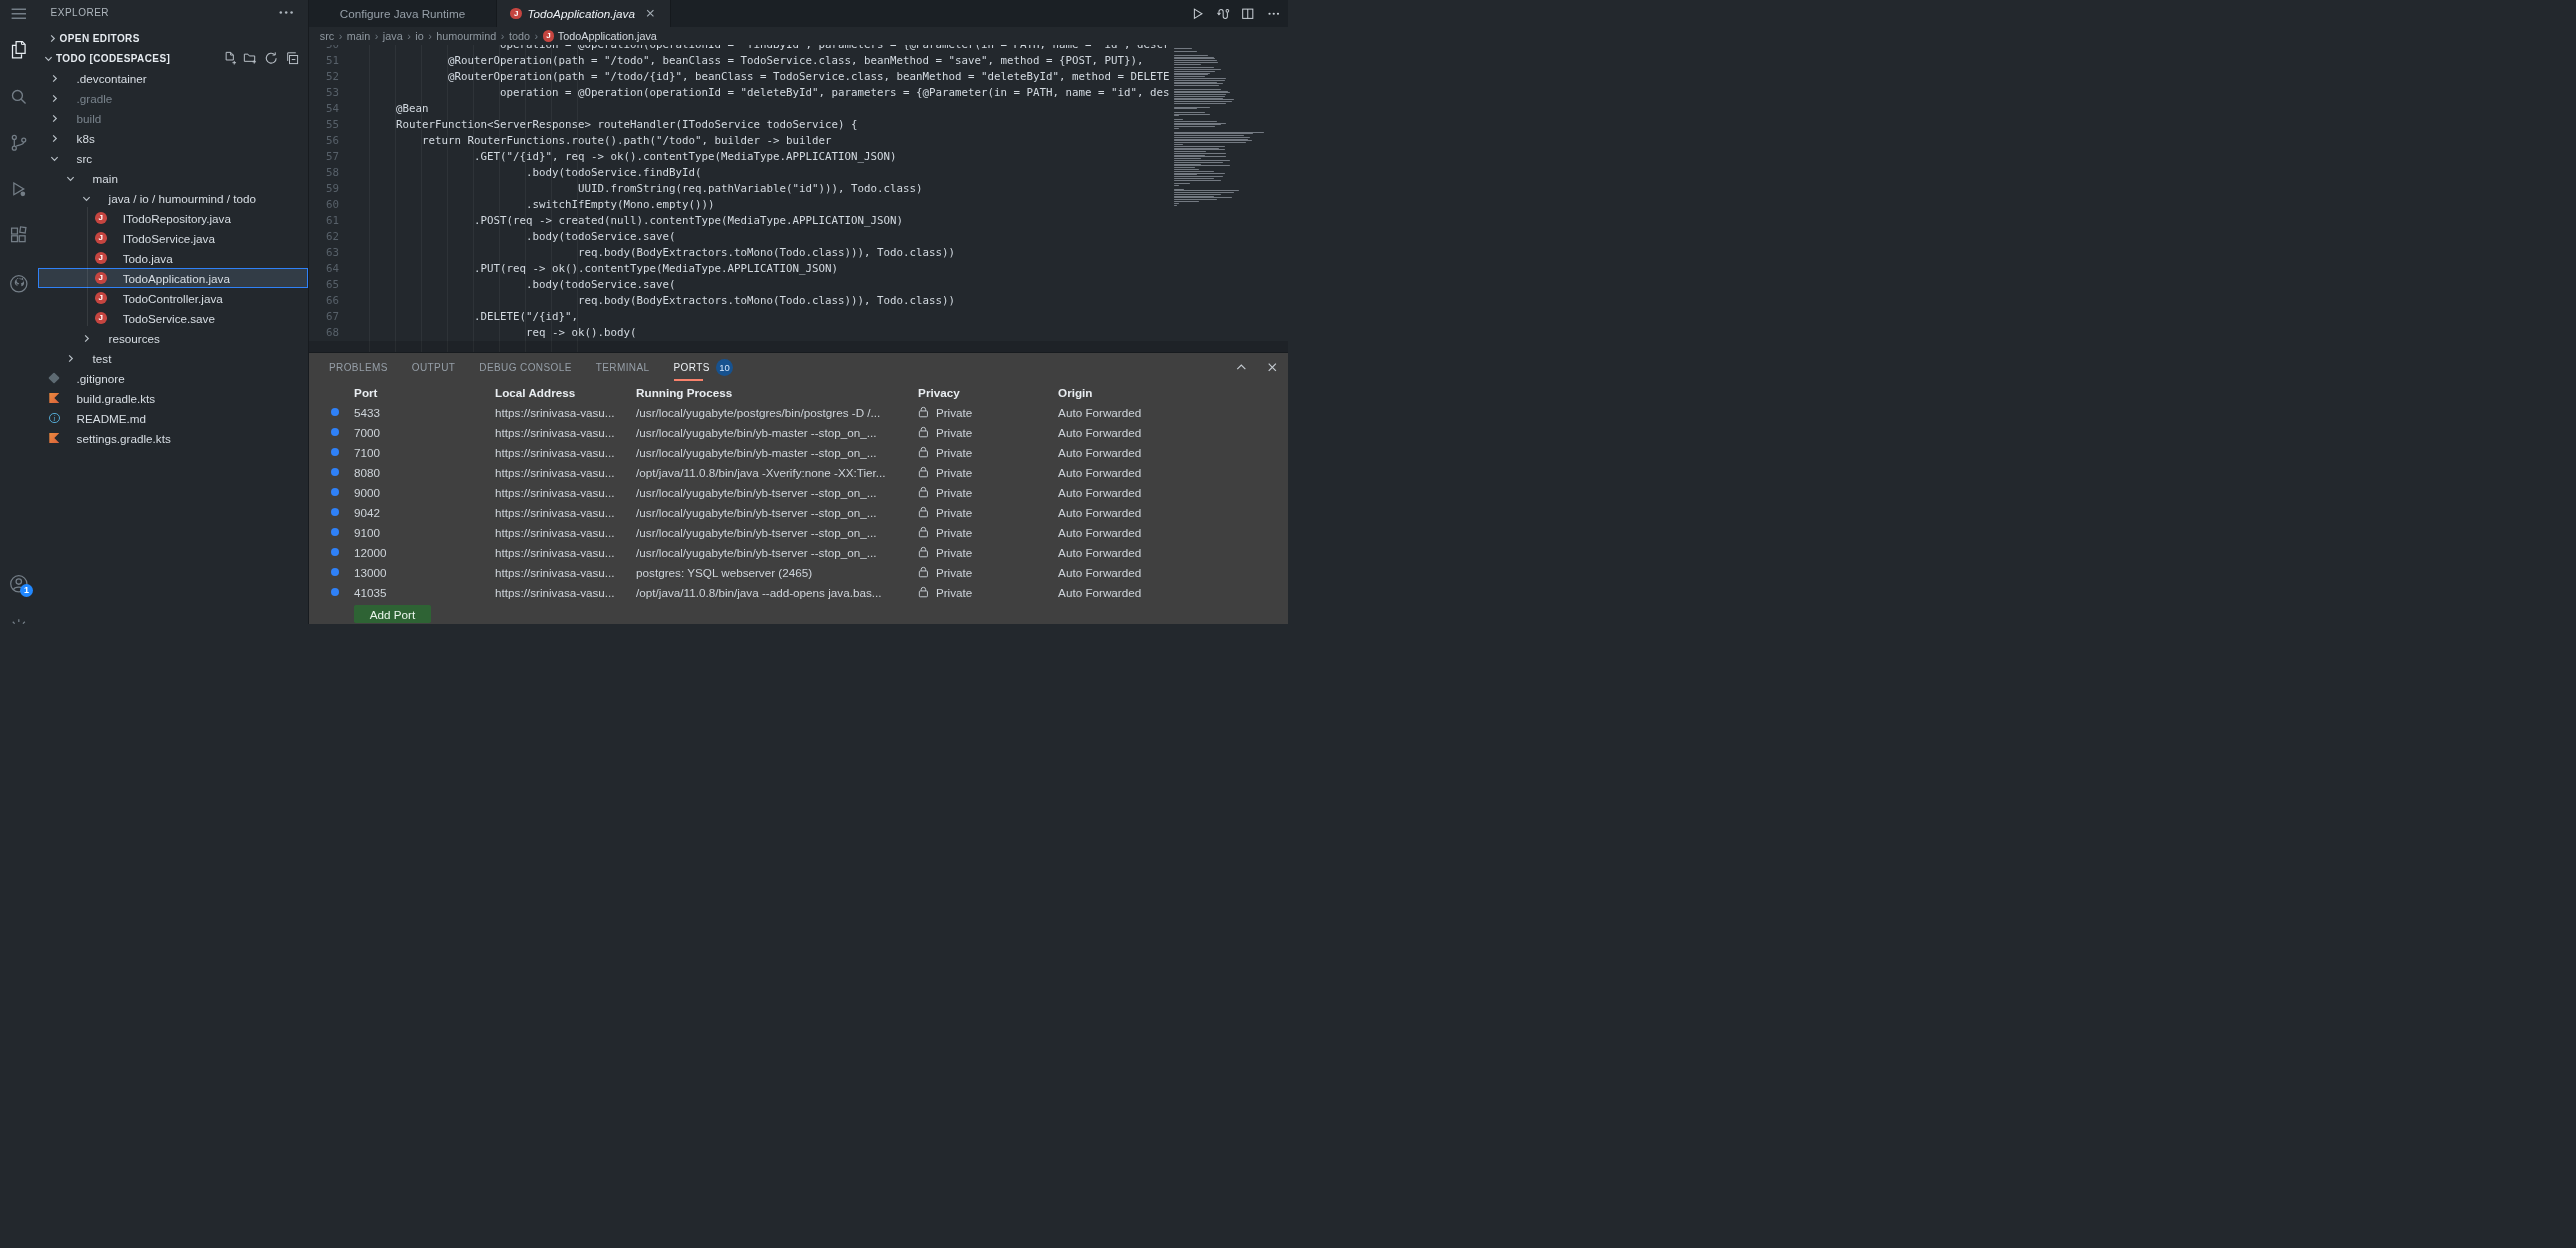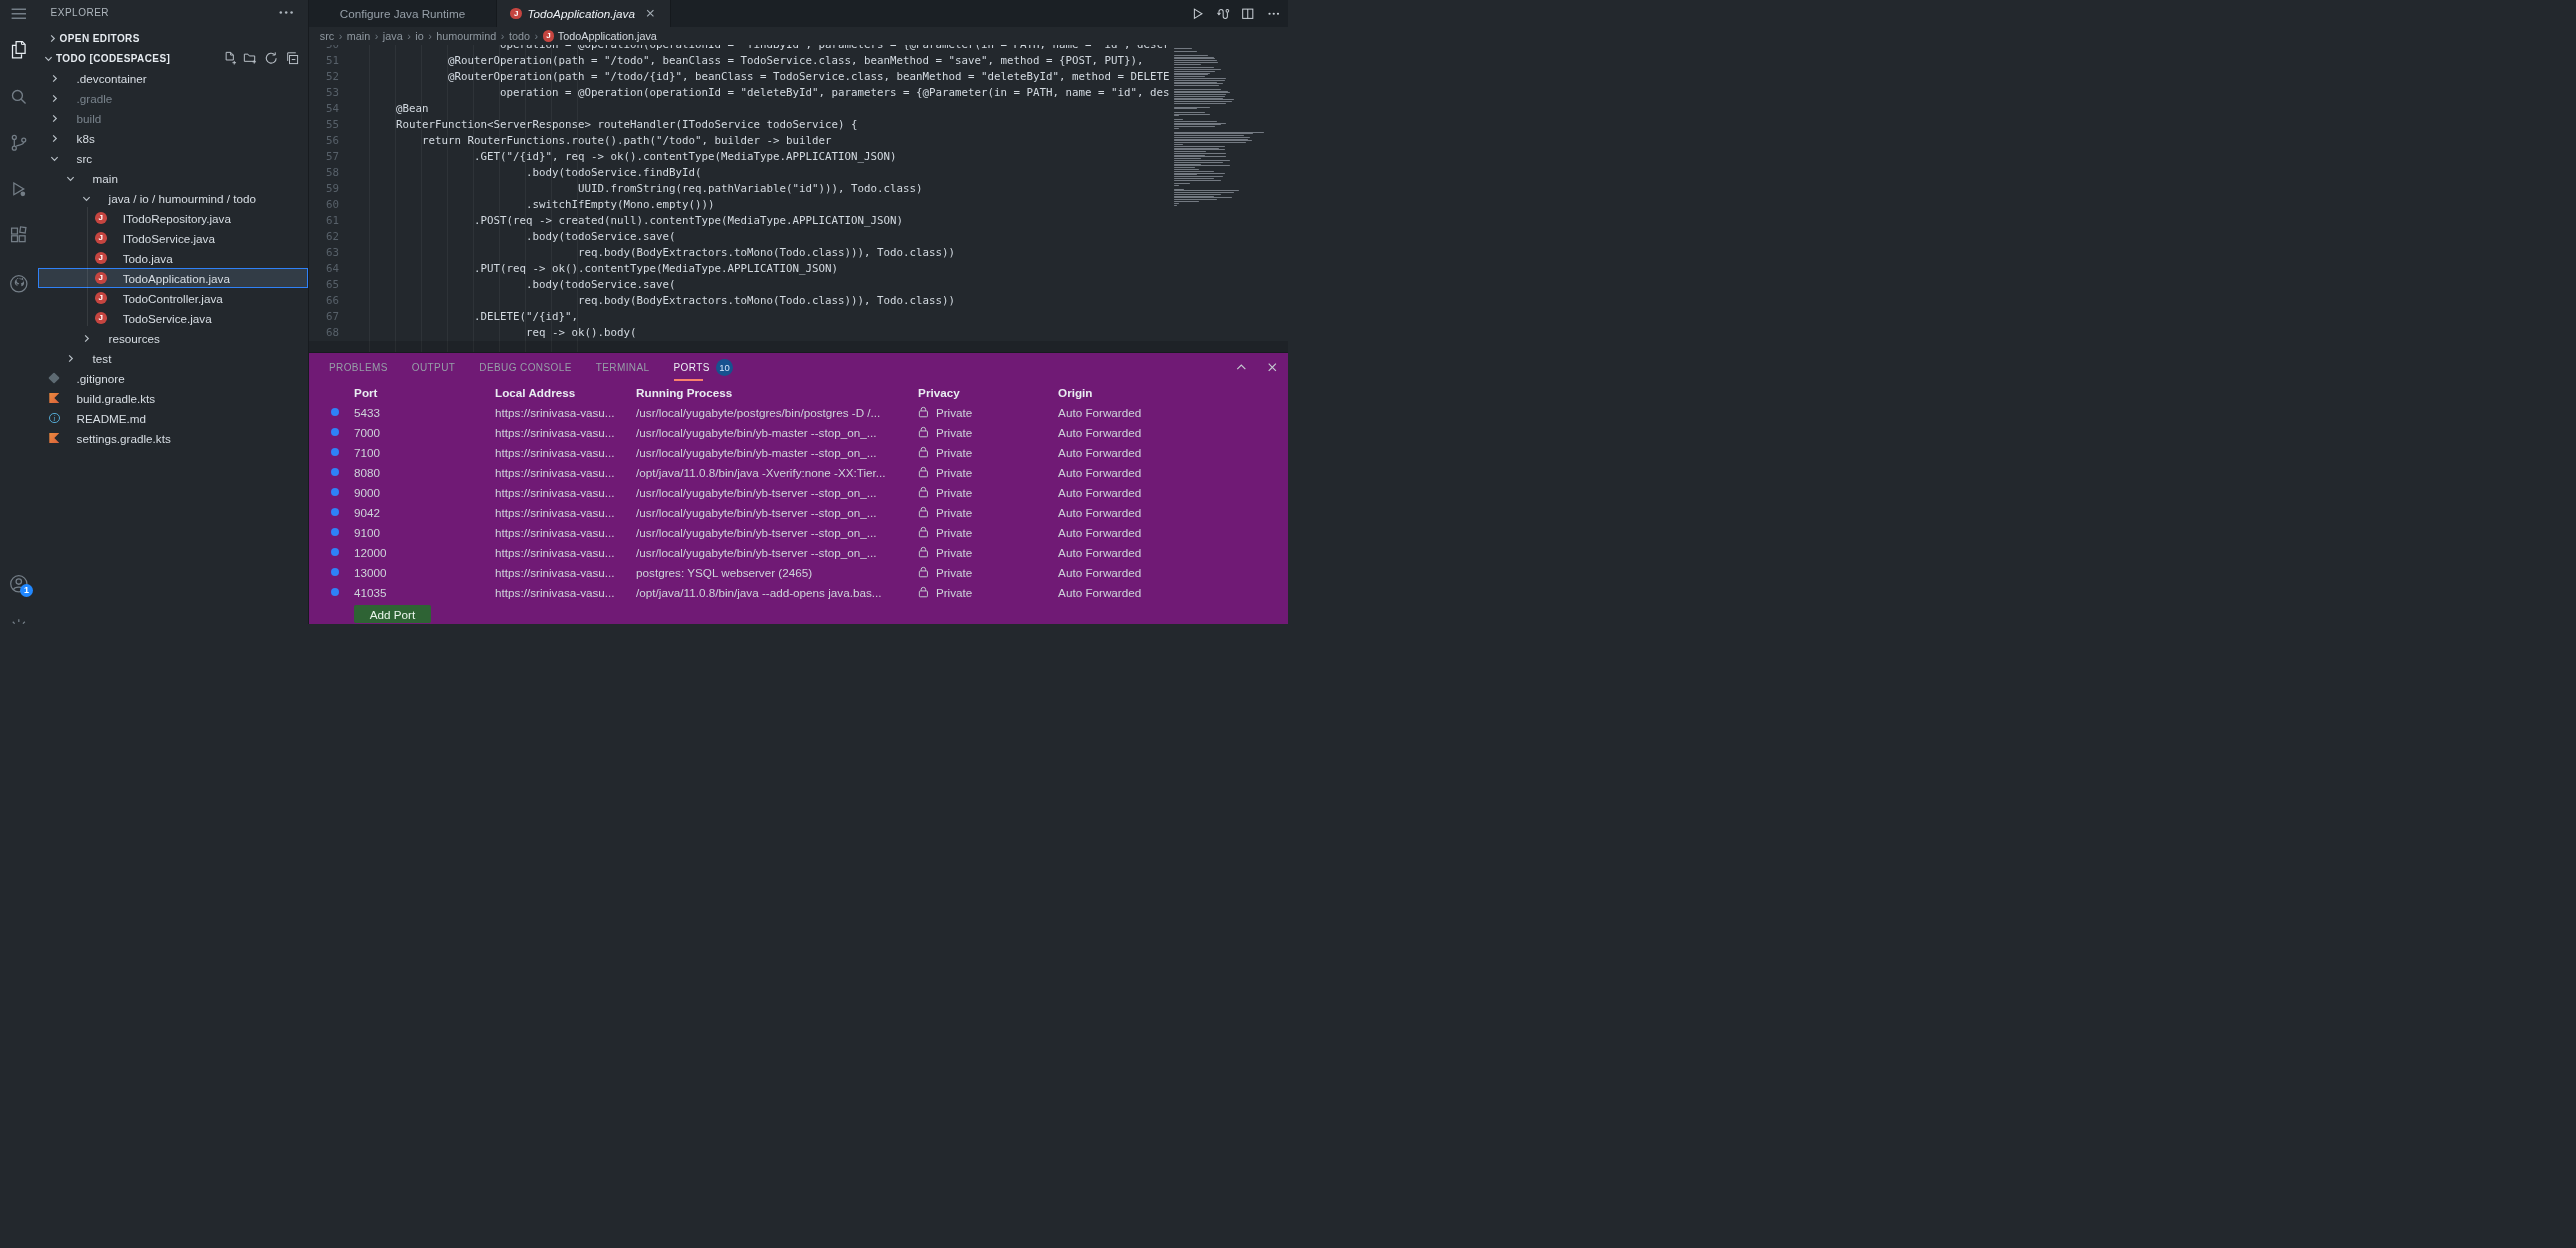--- a/index.html
+++ b/index.html
@@ -77,21 +77,21 @@
   .ln { width:30px; flex:none; text-align:right; color:#576069; }
   .lt { padding-left:31px; color:#d3dae1; }
 
   .minimap { position:absolute; right:0; top:0; width:119px; bottom:0; }
   .minimap-inner { padding:2.7px 0 0 4.5px; }
   .mm-line { height:0.9px; margin-bottom:0.9px; background:rgba(203,212,222,.48); border-radius:0.5px; }
   .mm-blank { height:1.8px; }
   .editor-shade { position:absolute; left:0; right:0; bottom:0; height:10.8px; background:rgba(0,0,0,.13); }
 
   
-  .panel { position:absolute; left:0; right:0; bottom:0; height:272px; background:#701a75;
+  .panel { position:absolute; left:0; right:0; bottom:0; height:272px; background:#404040;
     border-top:0.9px solid #171b1f; }
   .panel-tabs { position:absolute; left:0; top:0; right:0; height:29px; display:flex; align-items:center;
     padding-left:20px; }
   .panel-tab { position:relative; height:29px; line-height:29px; margin-right:24px; font-size:10px;
     letter-spacing:0.4px; color:#969fa8; cursor:pointer; display:flex; align-items:center; gap:6.3px; }
   .panel-tab.active { color:#eef2f6; }
   .panel-tab.active::after { content:''; position:absolute; left:0; bottom:0.9px; height:1.8px; background:#f9826c; }
   .panel-tab.active::after { width:calc(100% - 30px); }
   .panel-tab .pt-badge { min-width:17px; height:17px; border-radius:9px; background:#17528f; color:#d5e5fa;
     font-size:9.5px; line-height:17px; text-align:center; letter-spacing:0; }
@@ -304,21 +304,21 @@
       <div class="tree-row selected" style="padding-left: 56px;">
         <span class="fi java">J</span>
         <span class="tree-label">TodoApplication.java</span>
       </div>
       <div class="tree-row" style="padding-left: 56px;">
         <span class="fi java">J</span>
         <span class="tree-label">TodoController.java</span>
       </div>
       <div class="tree-row" style="padding-left: 56px;">
         <span class="fi java">J</span>
-        <span class="tree-label">TodoService.java</span>
+        <span class="tree-label">TodoService.save</span>
       </div>
       <div class="tree-row" style="padding-left: 41px;">
         <span class="twisty">
           <svg viewBox="0 0 10 10" width="9" height="9" fill="none" stroke="currentColor" stroke-width="1.3">
             <path d="M3.5 1.5L7 5 3.5 8.5"></path>
           </svg>
         </span>
         <span class="tree-label">resources</span>
       </div>
       <div class="tree-row" style="padding-left: 25px;">

